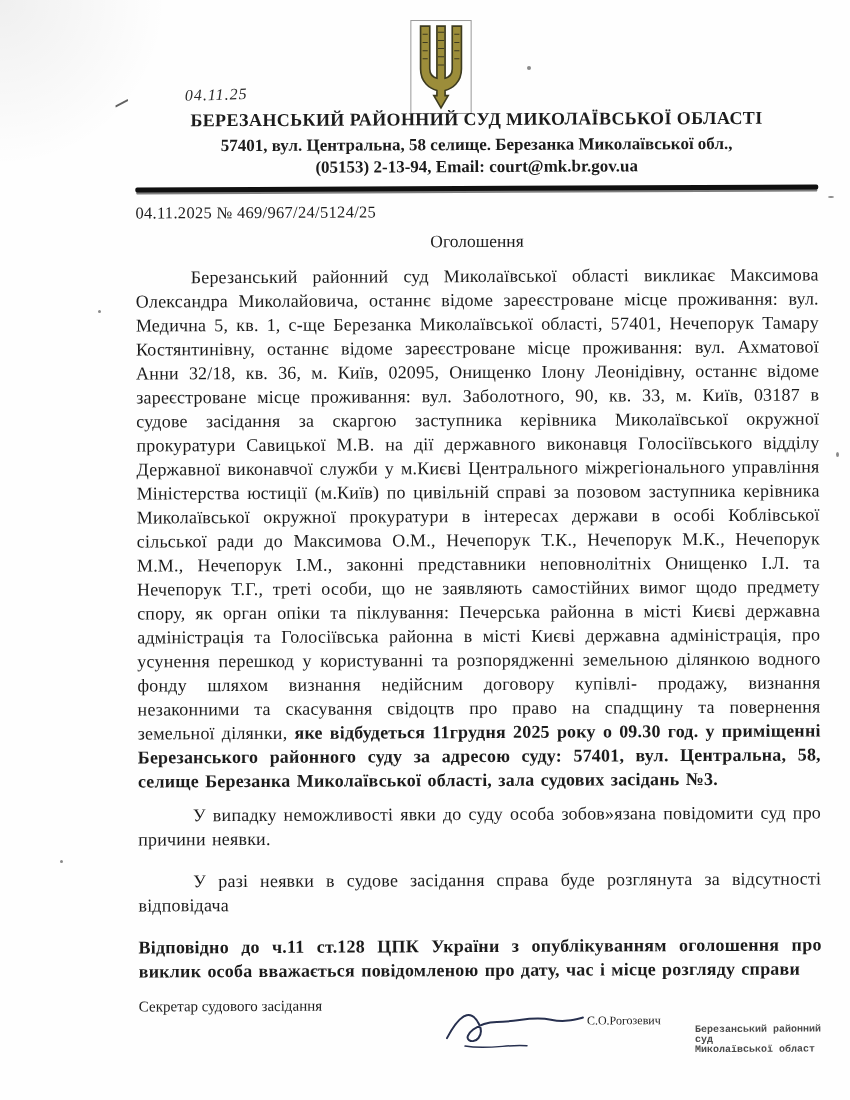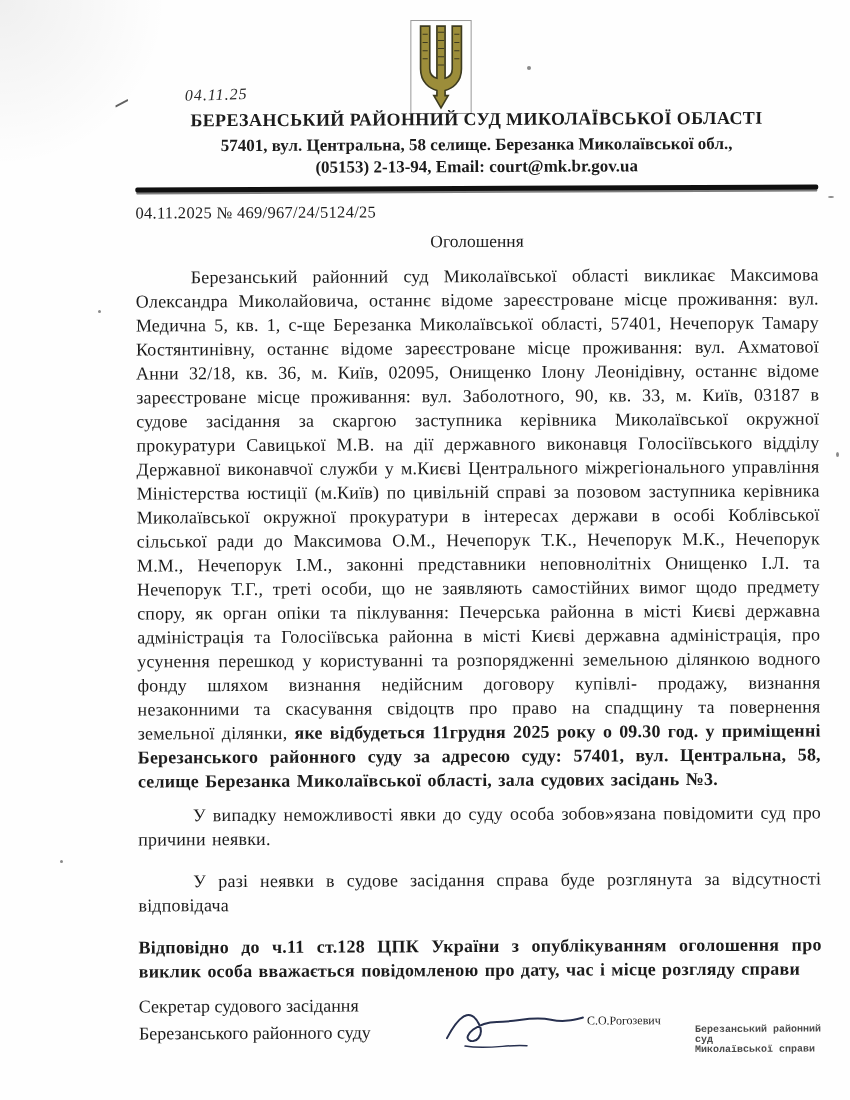--- a/index.html
+++ b/index.html
@@ -76,21 +76,21 @@
   .mt-p3{margin-top:18px;}
   .mt-p4{margin-top:18px;}
   .bold{font-weight:bold;}
   .sig-block{
     position:relative;
     margin-top:10px;
     height:90px;
   }
   .sig-role{
     position:absolute;left:0;top:0;
-    font-size:18px;line-height:27px;
+    font-size:15px;line-height:27px;
   }
   .sig-scribble{
     position:absolute;left:300px;top:6px;
   }
   .sig-name{
     position:absolute;left:448px;top:22px;
     font-size:12px;
   }
   .sig-stamp{
     position:absolute;left:556px;top:34px;
@@ -150,32 +150,31 @@
 
     <p class="body-par indent mt-p2">У випадку неможливості явки до суду особа зобов»язана повідомити суд про причини неявки.</p>
 
     <p class="body-par indent mt-p3">У разі неявки в судове засідання  справа буде розглянута за відсутності відповідача</p>
 
     <p class="body-par bold mt-p4">Відповідно до ч.11 ст.128 ЦПК України з опублікуванням оголошення про виклик особа вважається повідомленою  про дату, час  і місце розгляду справи</p>
 
     <div class="sig-block">
       <div class="sig-role">
         <div>Секретар судового засідання</div>
-        <div>Березанського районного суду</div>
       </div>
 
       <div class="sig-scribble">
         <svg width="150" height="55" viewBox="0 0 150 55" xmlns="http://www.w3.org/2000/svg">
           <path d="M8 40 C 24 10, 34 14, 40 26 C 46 38, 36 46, 30 42 C 24 38, 38 24, 58 24 C 80 24, 92 18, 112 22 C 126 25, 136 22, 144 20" fill="none" stroke="#27304f" stroke-width="2" stroke-linecap="round"></path>
           <path d="M26 48 C 50 52, 70 46, 88 48" fill="none" stroke="#27304f" stroke-width="1.4" stroke-linecap="round"></path>
         </svg>
       </div>
 
       <div class="sig-name">С.О.Рогозевич</div>
 
       <div class="sig-stamp">
         <div>Березанський районний суд</div>
-        <div>Миколаївської справи</div>
+        <div>Миколаївської област</div>
       </div>
     </div>
 
   </div>
 </div>
 
 </body></html>

